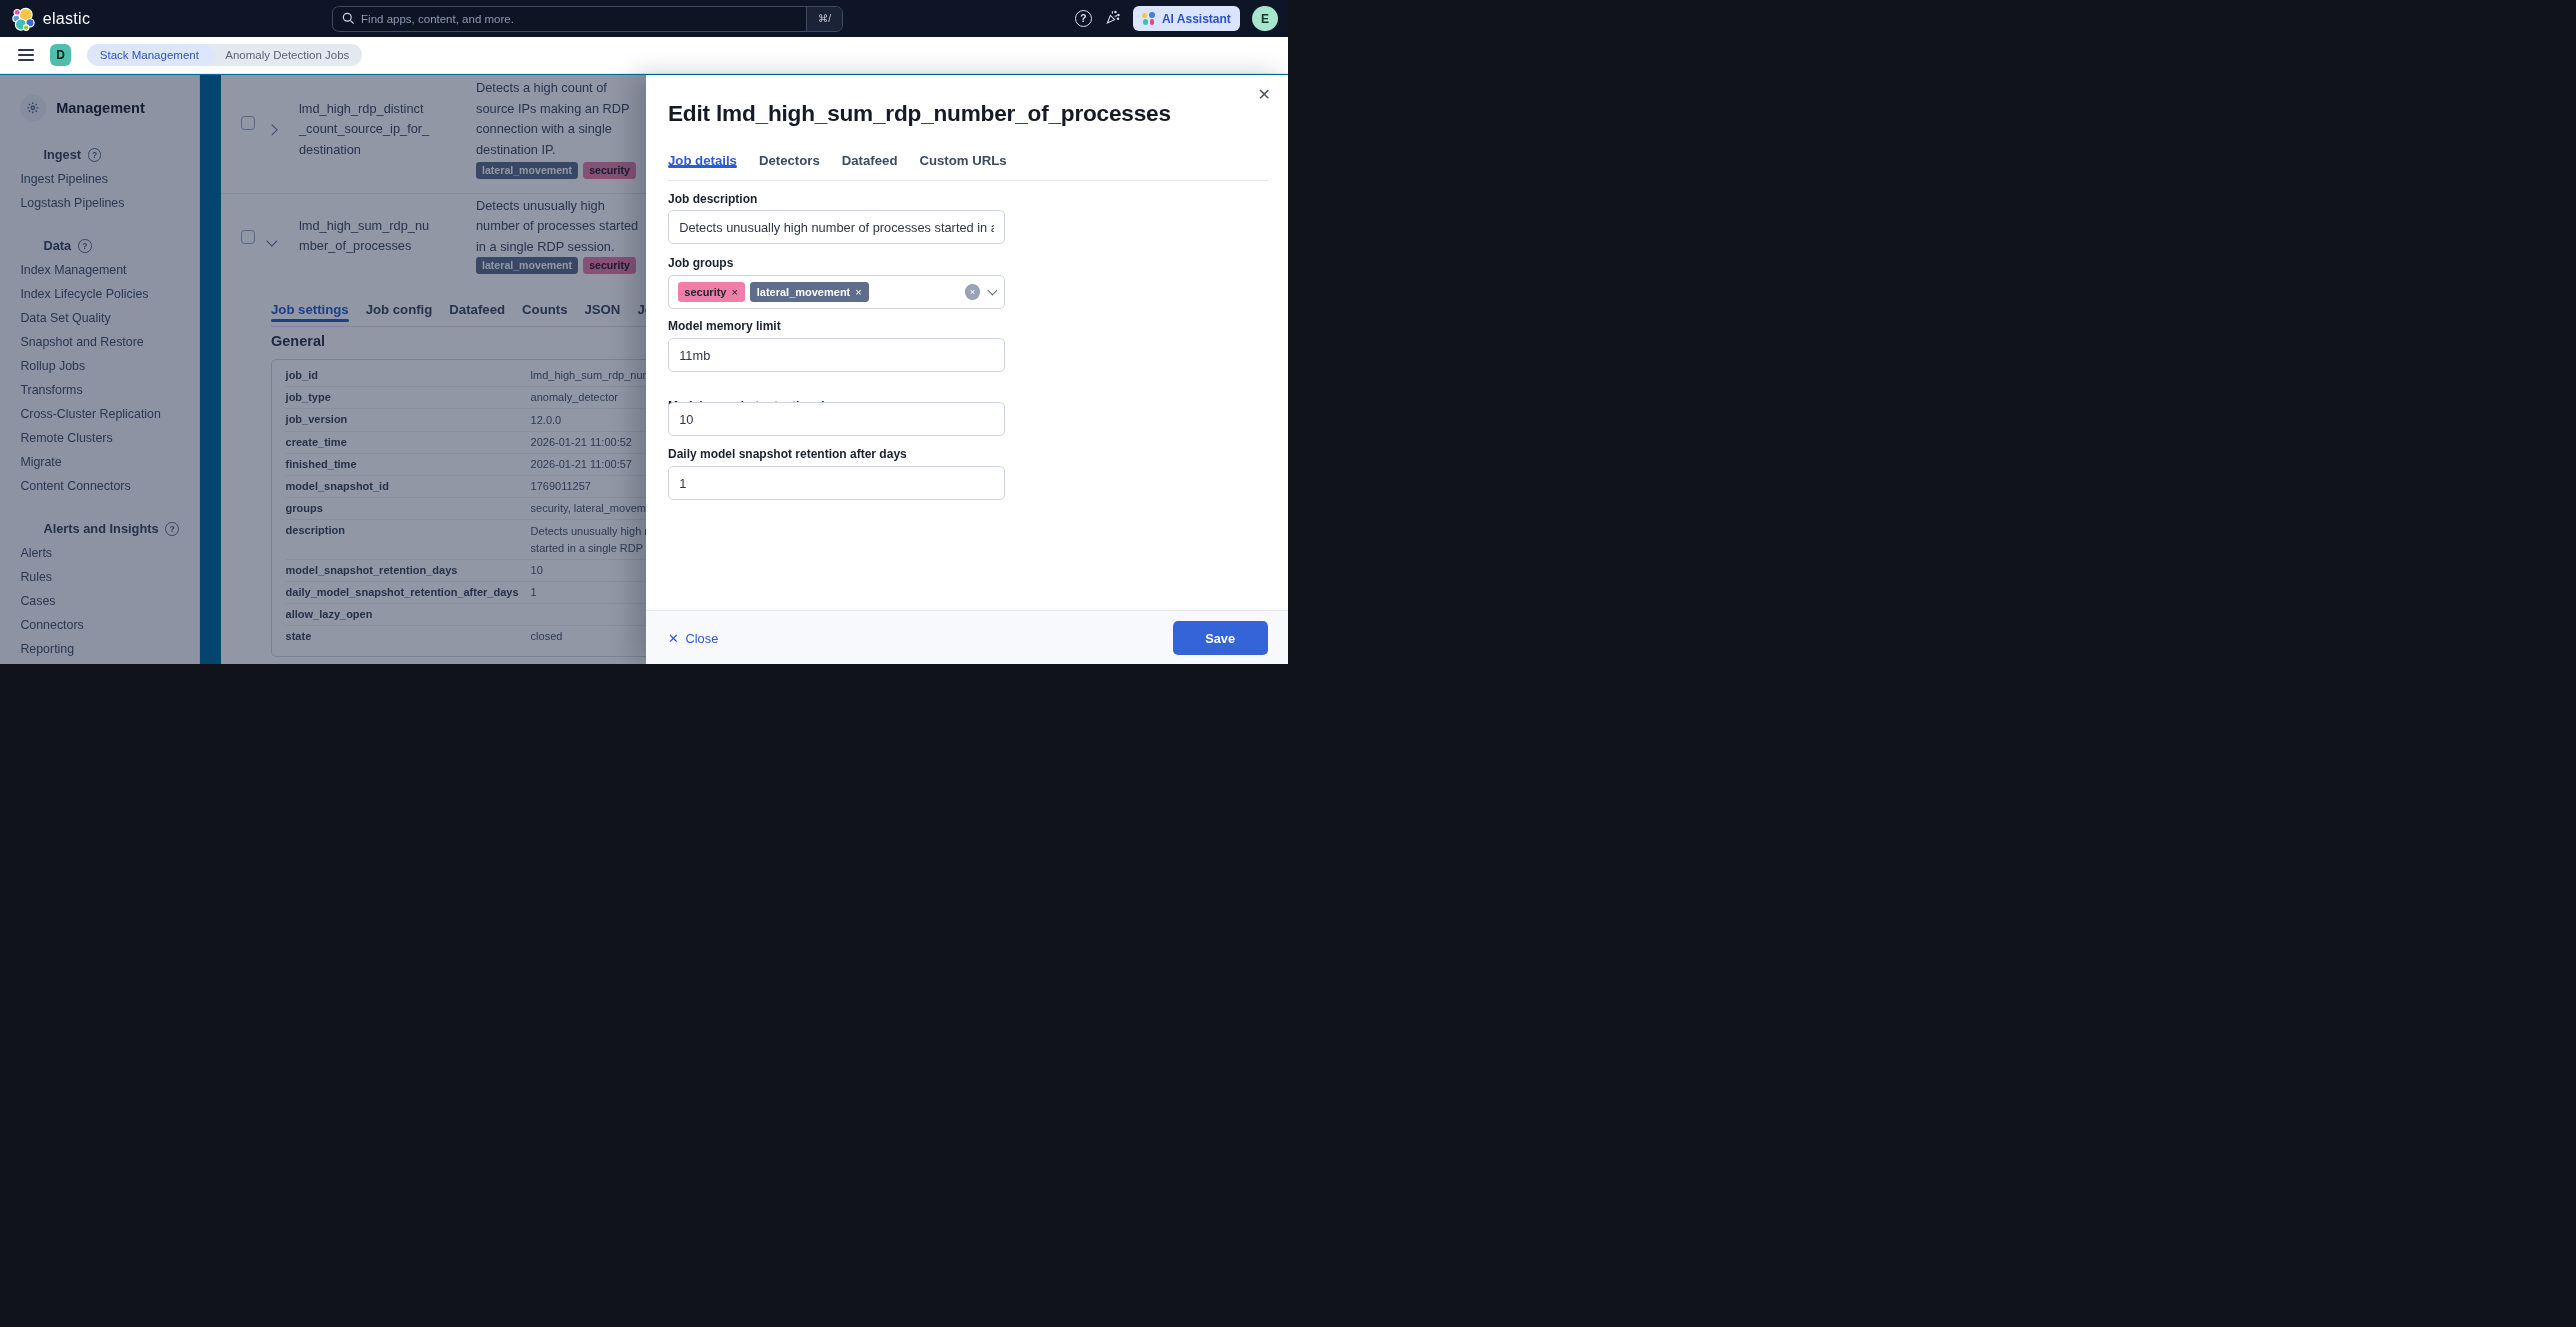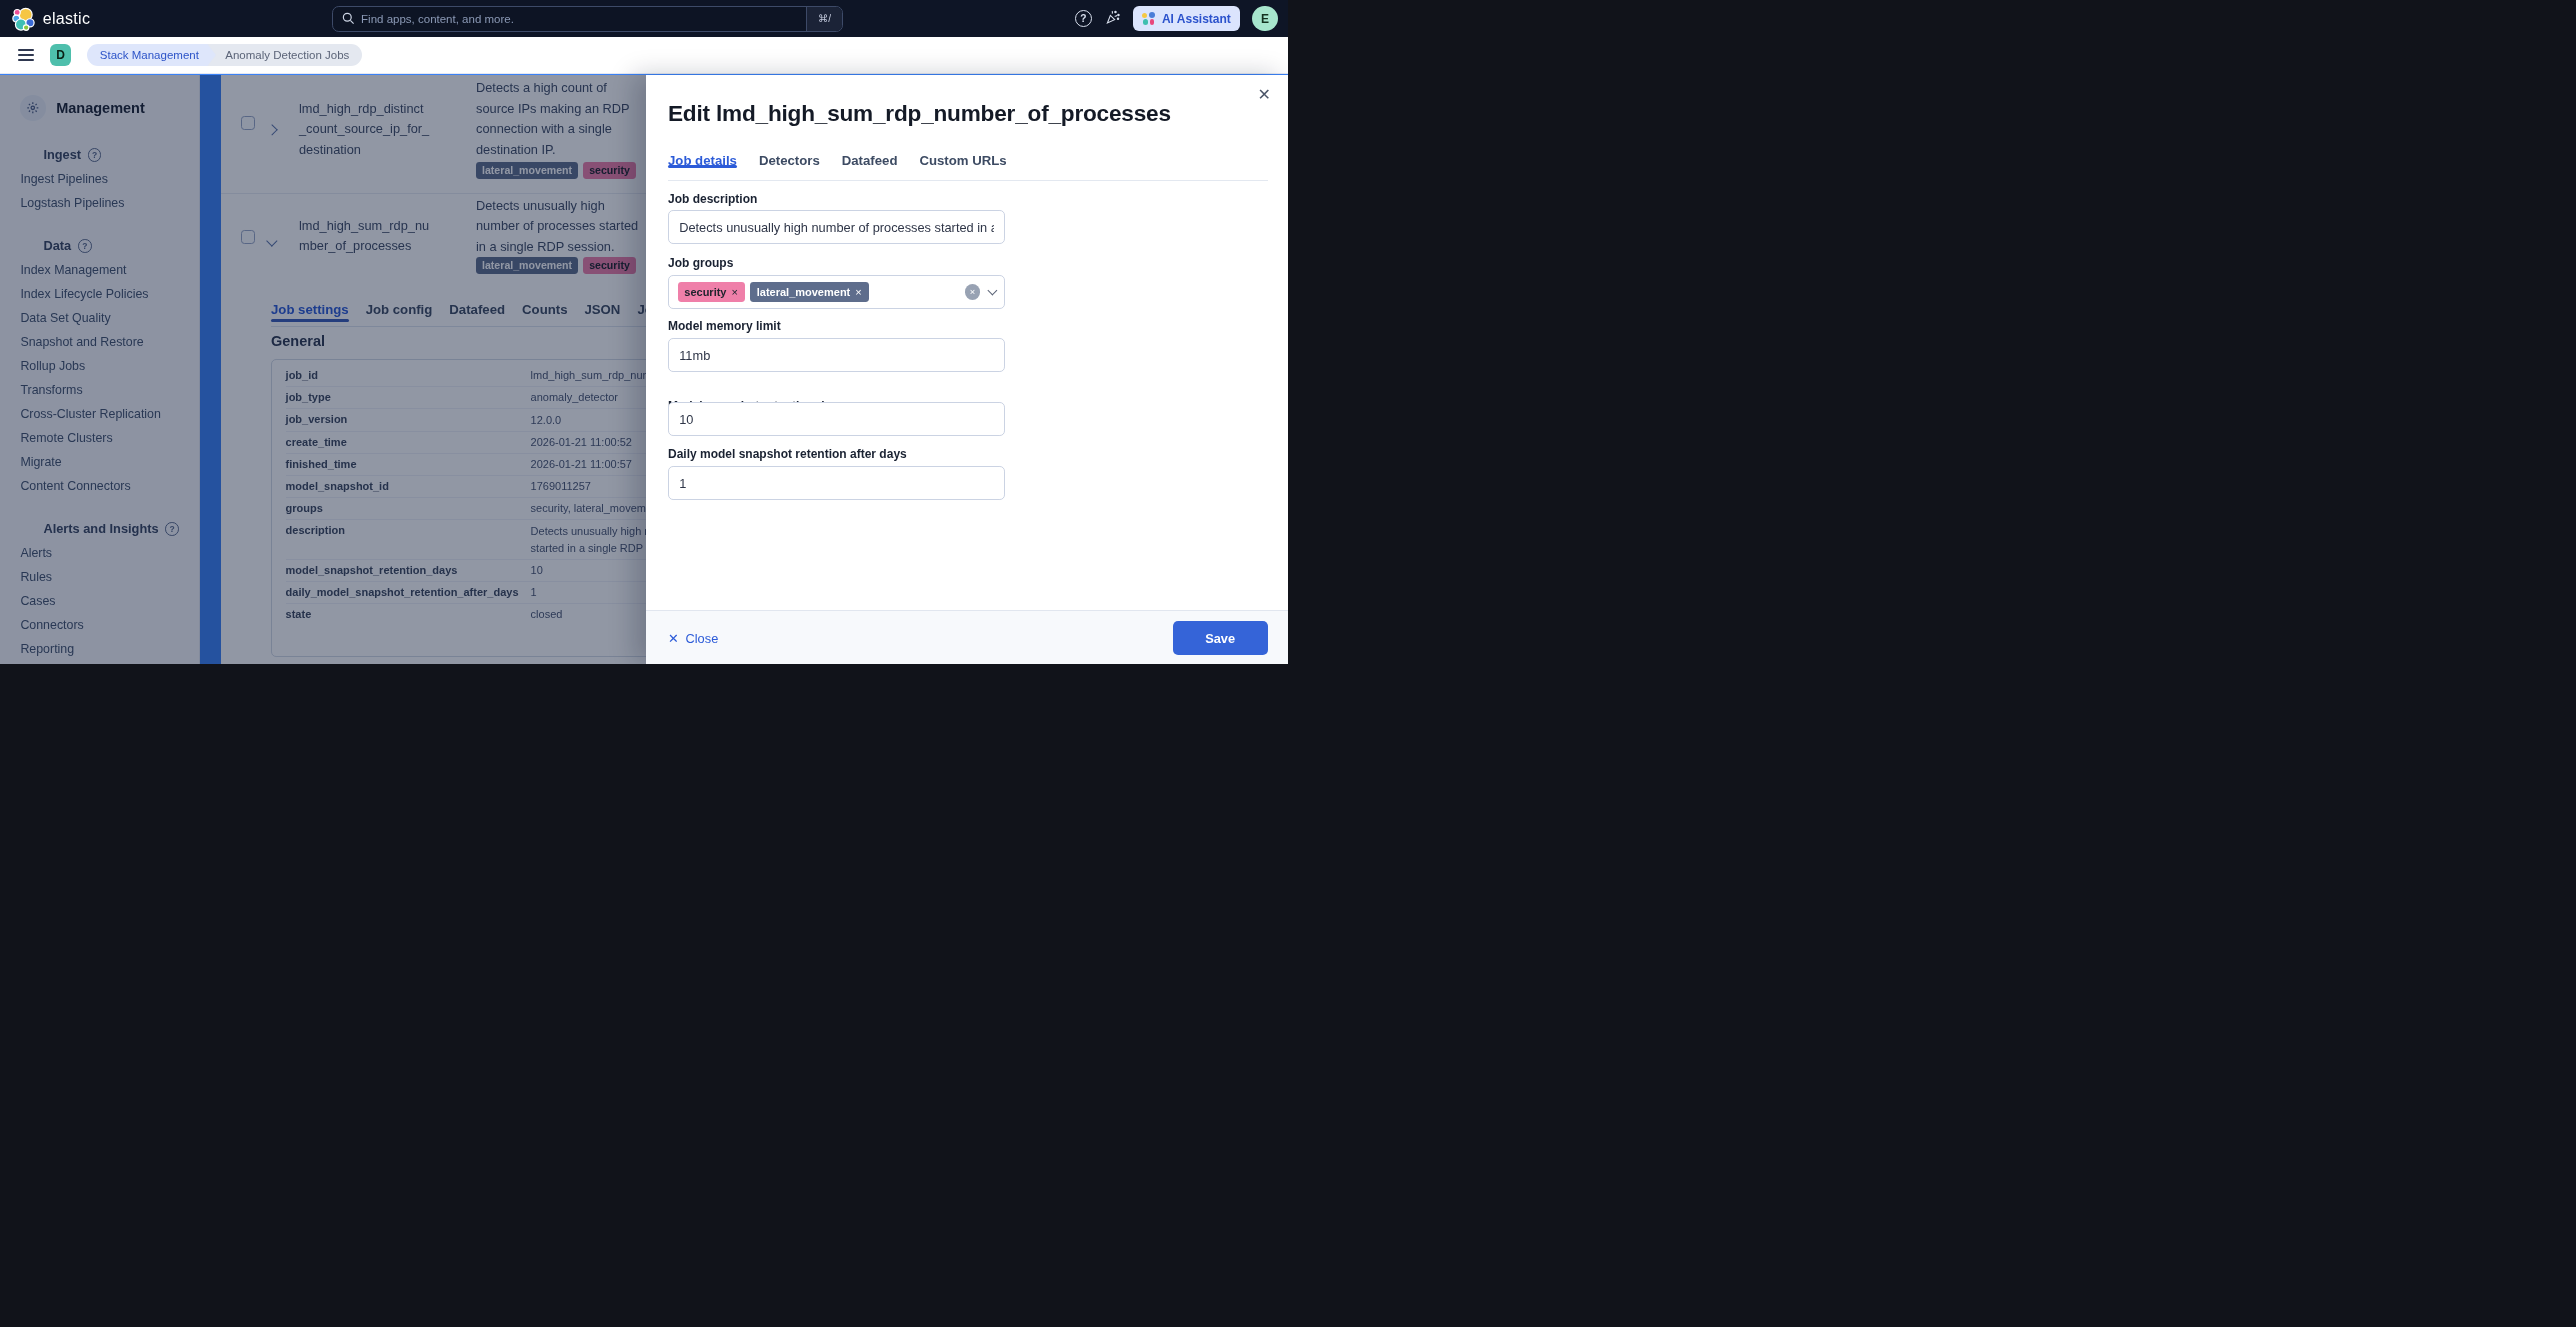--- a/index.html
+++ b/index.html
@@ -1,18 +1,18 @@
 <!DOCTYPE html>
 <html style="font-size:13.6px"><head>
 <meta charset="utf-8">
 <style>
   * { margin:0; padding:0; box-sizing:border-box; }
   html,body { background:#11131a; }
   body { font-family:"Liberation Sans","DejaVu Sans",sans-serif; }
-  .screen { position:relative; width:1288px; height:664px; overflow:hidden; background:#3b82f6; }
+  .screen { position:relative; width:1288px; height:664px; overflow:hidden; background:#0369a1; }
 
   
   .top-header { position:absolute; top:0; left:0; right:0; height:37px; background:#0e1526; z-index:50; }
   .brand { position:absolute; left:12px; top:0; height:37px; display:flex; align-items:center; gap:6.8px; }
   .brand-name { color:#fff; font-size:16px; font-weight:500; letter-spacing:0.3px; }
   .search-box { position:absolute; left:332px; top:6px; width:511px; height:25.6px; background:#0d1424; border:0.9px solid #3d4a68; border-radius:6.8px; display:flex; align-items:center; }
   .search-box .mag { margin:0 6.8px 0 8.5px; display:flex; }
   .search-placeholder { color:#8b99b5; font-size:11.5px; flex:1; }
   .key-hint { height:24px; width:36px; border-left:0.9px solid #3d4a68; background:#1b2337; border-radius:0 6px 6px 0; color:#c3cadd; font-size:10.2px; display:flex; align-items:center; justify-content:center; }
   .header-right { position:absolute; right:10.2px; top:0; height:37px; display:flex; align-items:center; gap:12px; }
@@ -321,20 +321,24 @@
             <span class="dk">model_snapshot_retention_days</span>
             <span class="dv">10</span>
           </div>
 
           <div class="drow">
             <span class="dk">daily_model_snapshot_retention_after_days</span>
             <span class="dv">1</span>
           </div>
 
 
+          <div class="drow">
+            <span class="dk">allow_lazy_open</span>
+            <span class="dv"></span>
+          </div>
 
           <div class="drow">
             <span class="dk">state</span>
             <span class="dv">closed</span>
           </div>
         </div>
     </div>
   </main>
 
   <div class="overlay"></div>

